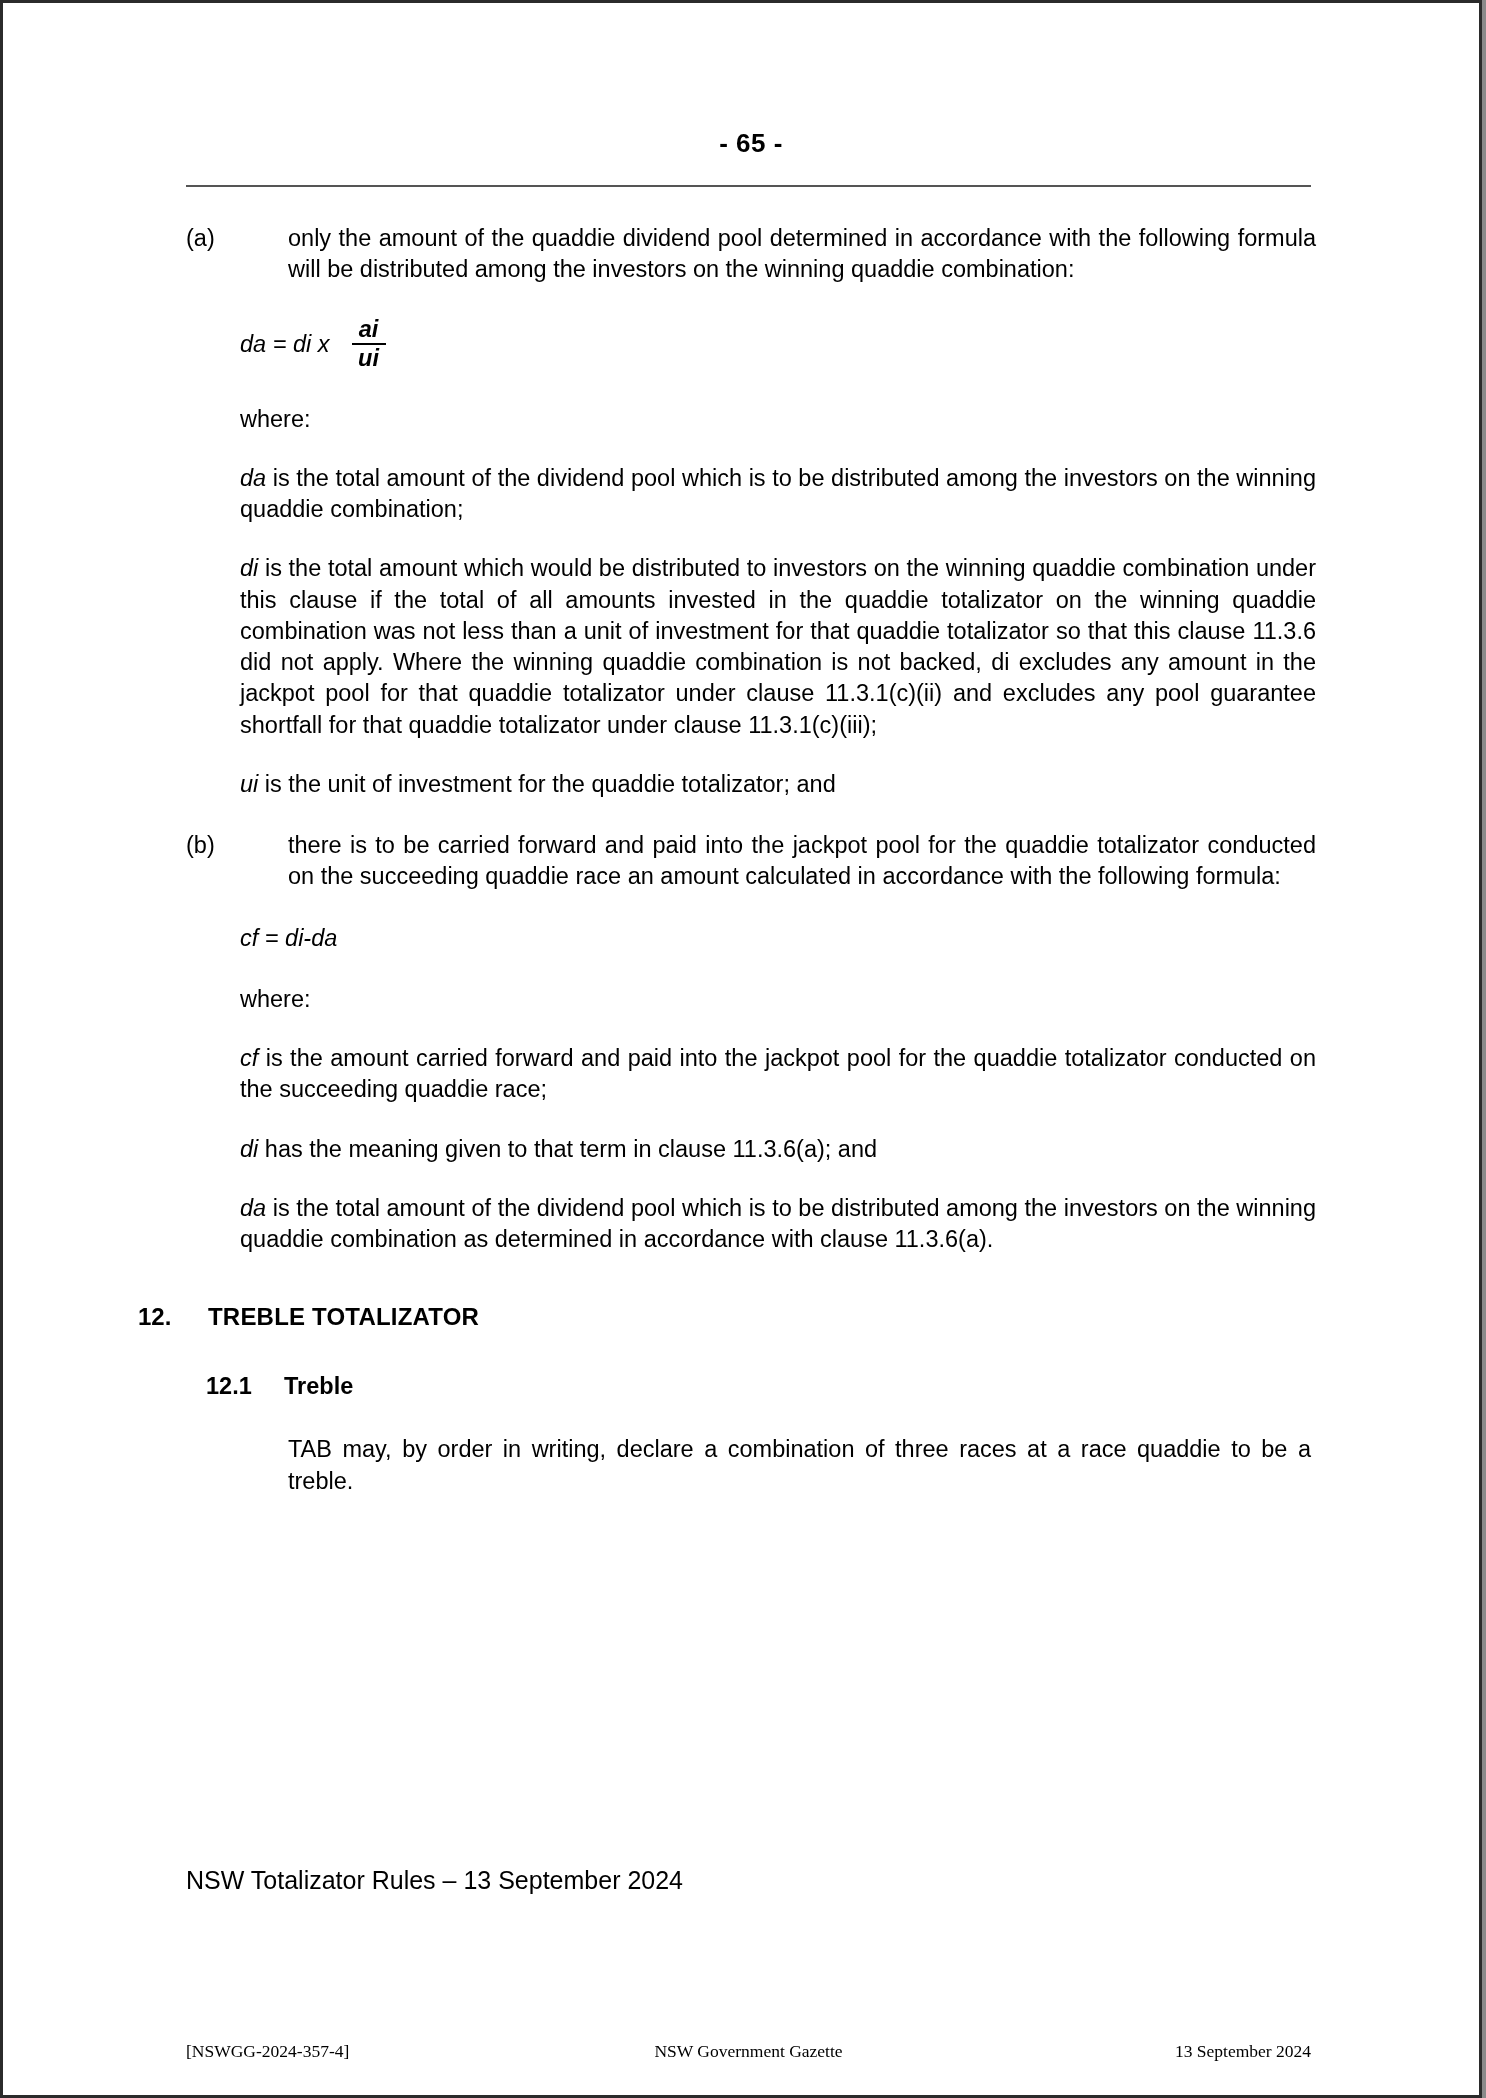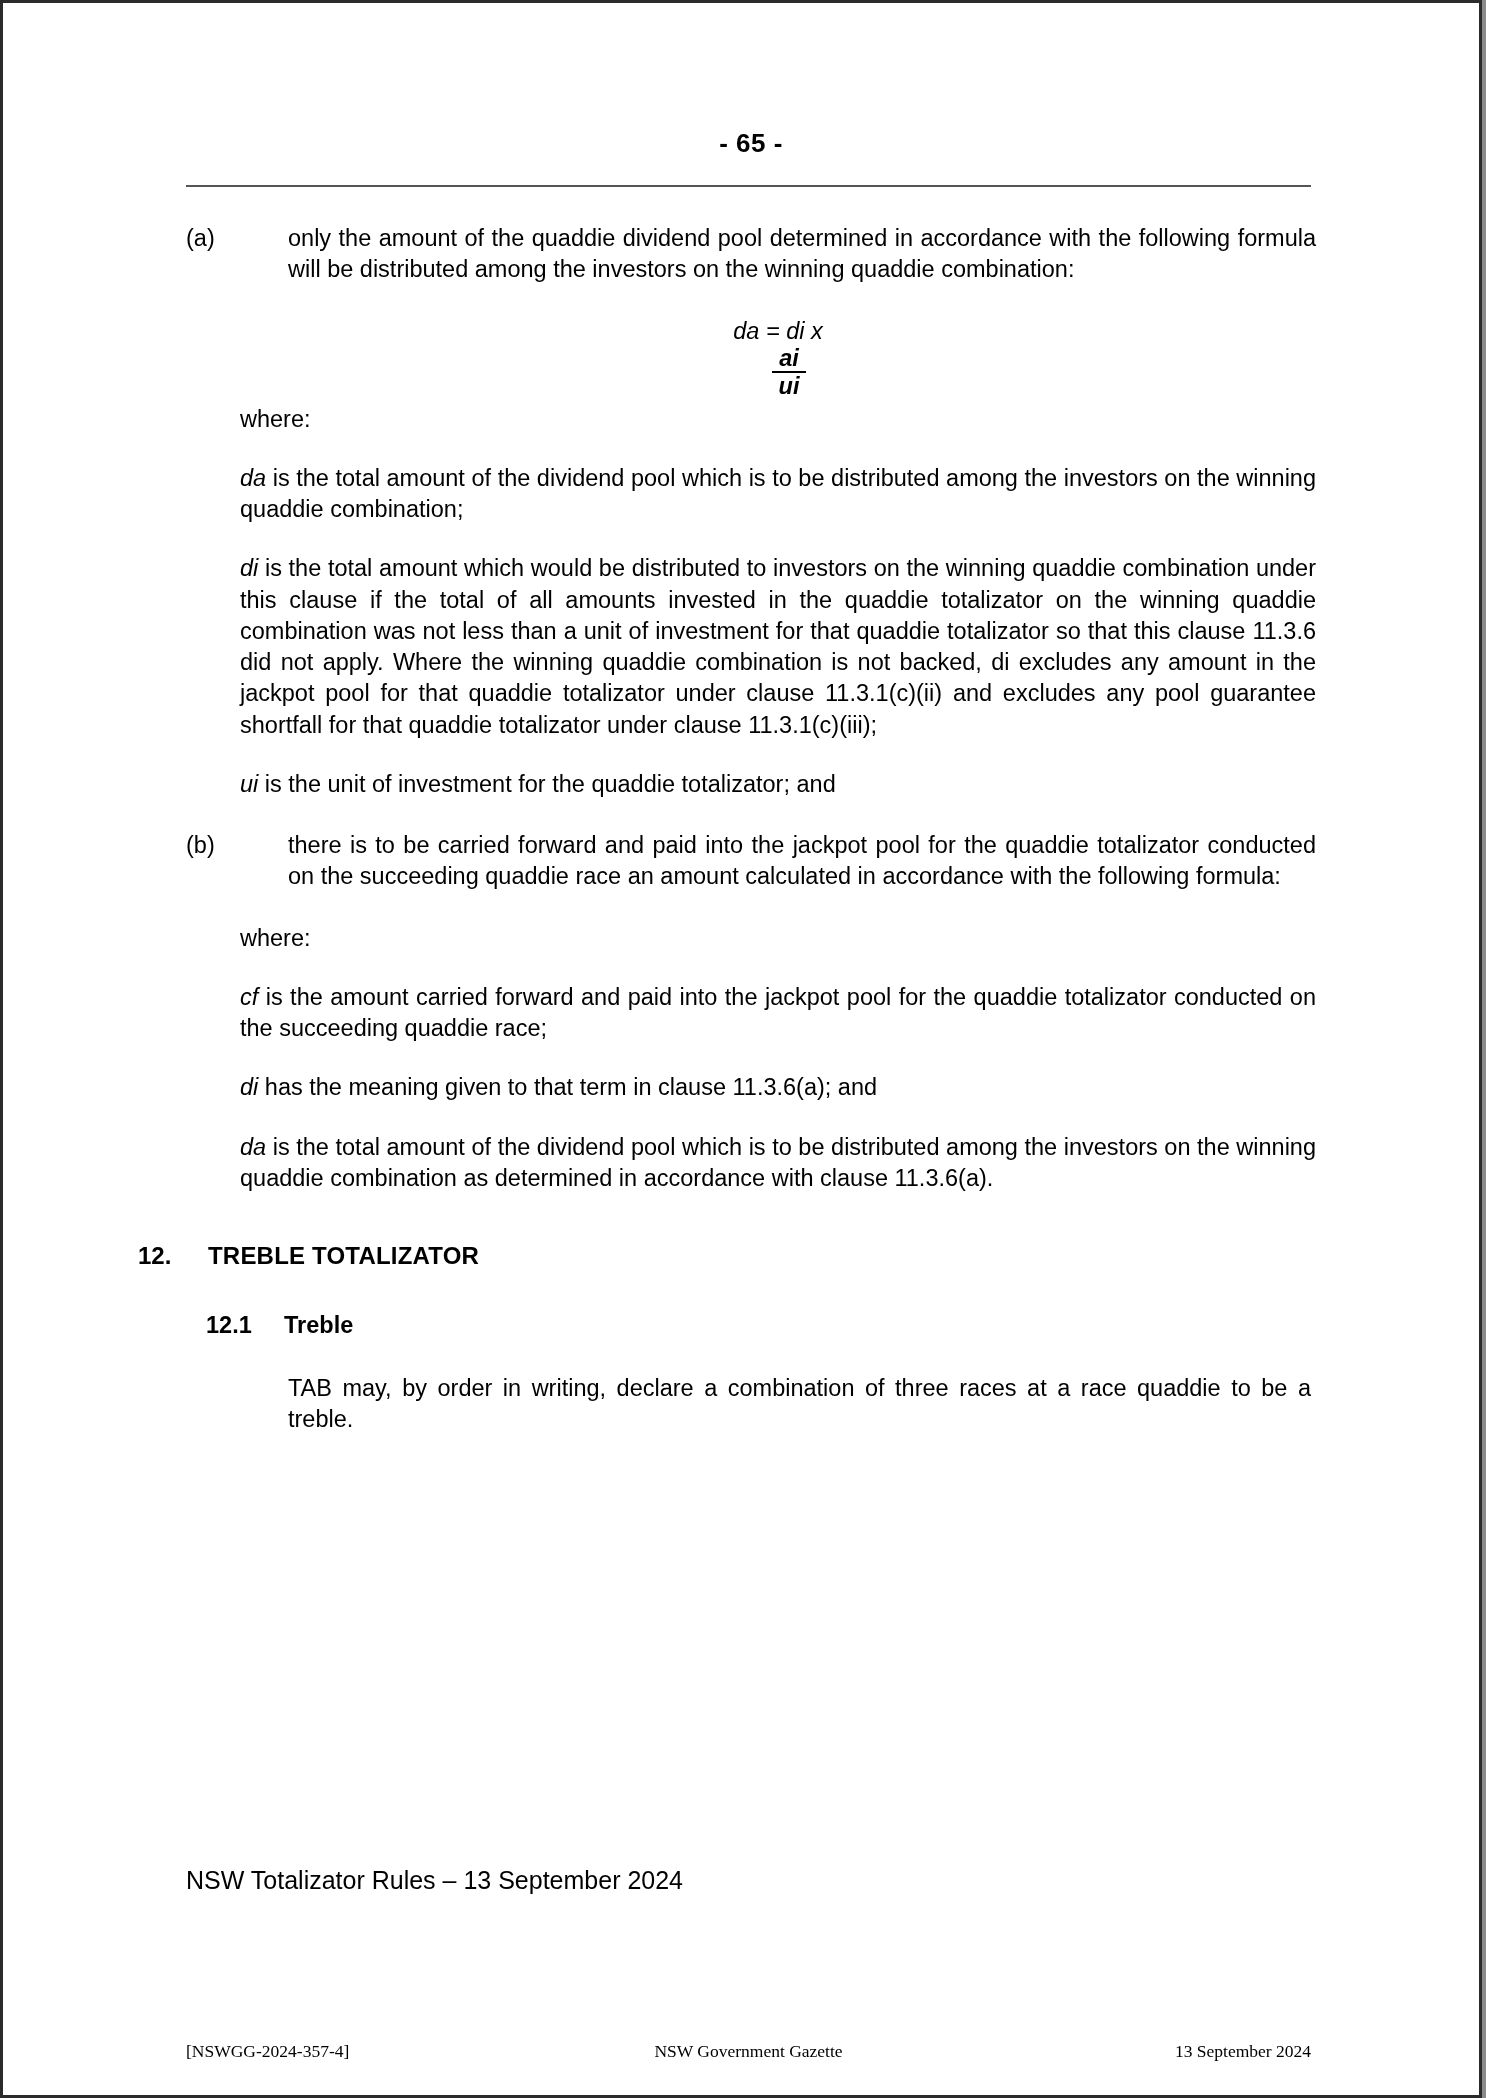--- a/index.html
+++ b/index.html
@@ -71,21 +71,20 @@
 
   
   .formula {
     margin: 30px 0 0 0;
     padding-left: 54px;
     font-style: italic;
     font-size: 23.5px;
     display: flex;
     align-items: center;
     height: 58px;
-    flex-direction: column;
   }
   .formula .lhs {
     font-style: italic;
   }
   .frac {
     display: inline-flex;
     flex-direction: column;
     align-items: center;
     margin-left: 22px;
     font-weight: bold;
@@ -239,20 +238,21 @@
       <div class="defn"><i>di</i><span> is the total amount which would be distributed to investors on the winning quaddie combination under this clause if the total of all amounts invested in the quaddie totalizator on the winning quaddie combination was not less than a unit of investment for that quaddie totalizator so that this clause 11.3.6 did not apply. Where the winning quaddie combination is not backed, di excludes any amount in the jackpot pool for that quaddie totalizator under clause 11.3.1(c)(ii) and excludes any pool guarantee shortfall for that quaddie totalizator under clause 11.3.1(c)(iii);</span></div>
 
 
       <div class="defn noj"><i>ui</i><span> is the unit of investment for the quaddie totalizator; and</span></div>
 
       <div class="clause-row" style="margin-top:30px;">
         <div class="clause-marker">(b)</div>
         <div class="clause-body">there is to be carried forward and paid into the jackpot pool for the quaddie totalizator conducted on the succeeding quaddie race an amount calculated in accordance with the following formula:</div>
       </div>
 
+      <div class="formula-simple">cf = di-da</div>
 
       <div class="where">where:</div>
 
       <div class="defn"><i>cf</i><span> is the amount carried forward and paid into the jackpot pool for the quaddie totalizator conducted on the succeeding quaddie race;</span></div>
 
       <div class="defn noj"><i>di</i><span> has the meaning given to that term in clause 11.3.6(a); and</span></div>
 
       <div class="defn"><i>da</i><span> is the total amount of the dividend pool which is to be distributed among the investors on the winning quaddie combination as determined in accordance with clause 11.3.6(a).</span></div>
 
       <div class="section-head">

